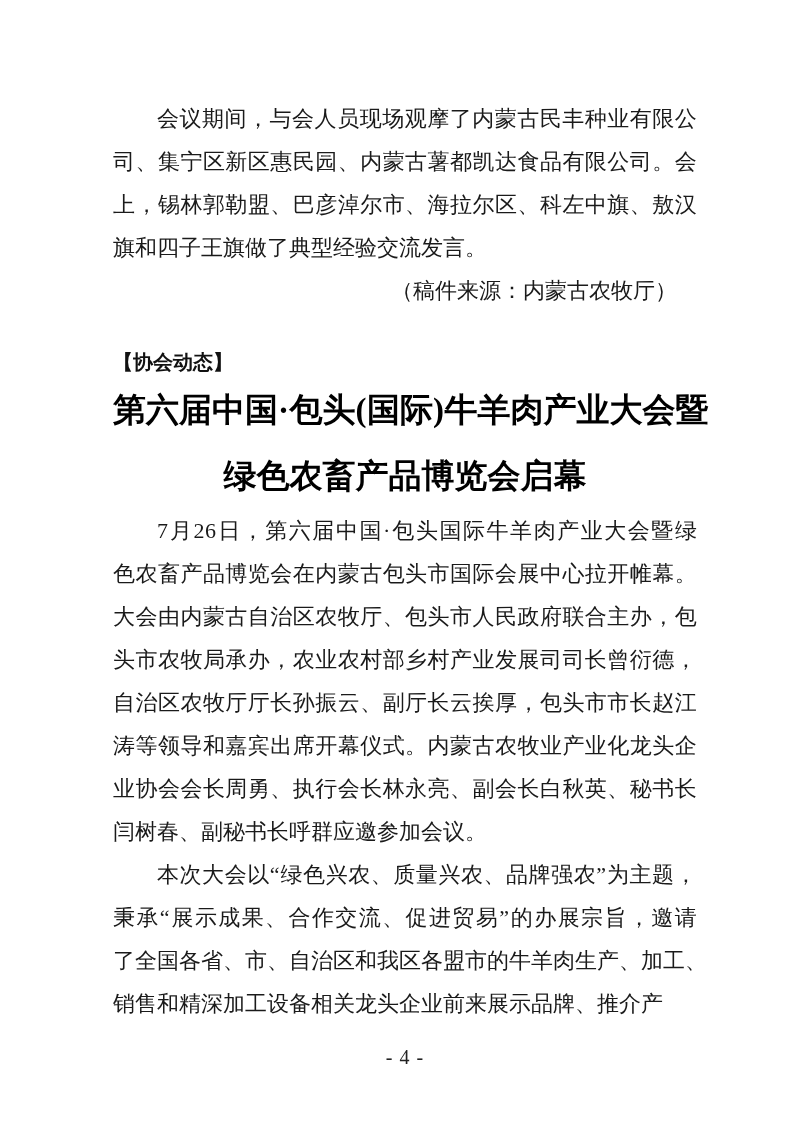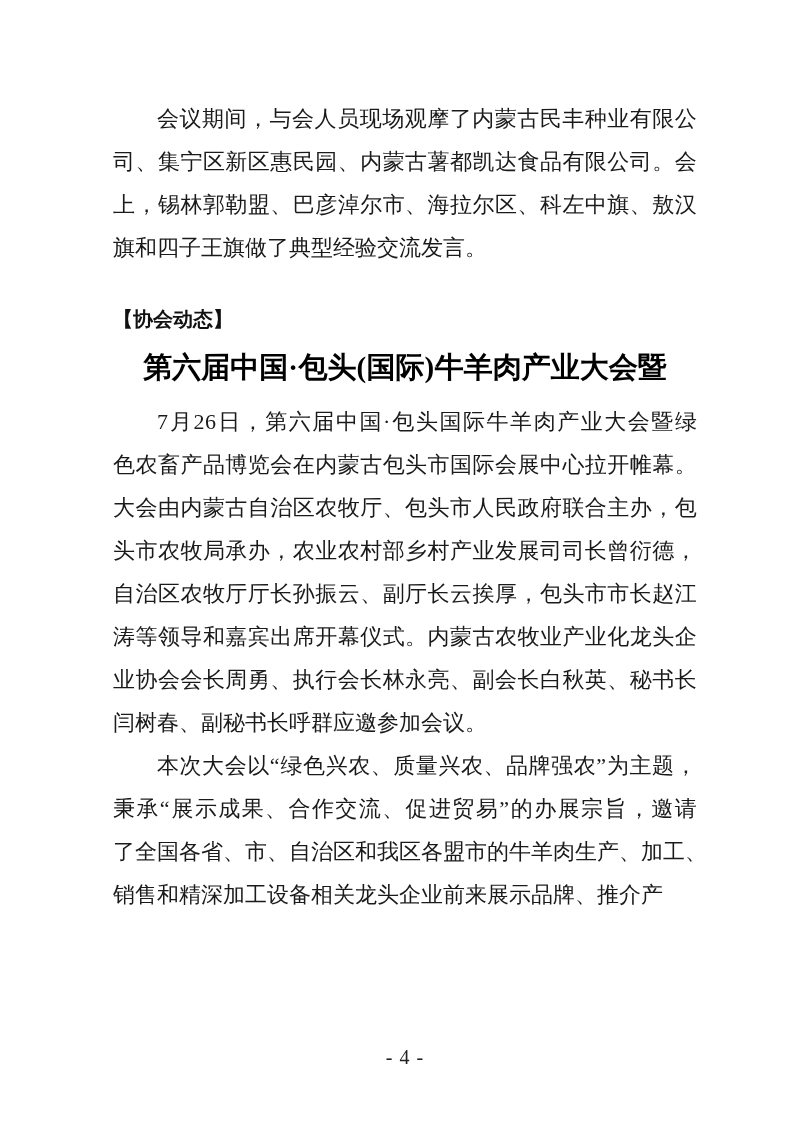--- a/index.html
+++ b/index.html
@@ -58,21 +58,21 @@
     color: #111111;
     letter-spacing: 0.5px;
   }
   .title {
     margin: -3px 0 0 0;
     padding: 0;
     font-weight: bold;
     color: #000000;
   }
   .title-line {
-    font-size: 29px;
+    font-size: 33px;
     line-height: 66px;
     height: 66px;
     text-align: center;
     letter-spacing: 0.5px;
     white-space: nowrap;
   }
   .page-number {
     position: absolute;
     top: 1044px;
     left: 113px;
@@ -169,25 +169,27 @@
           <span class="ch">左</span>
           <span class="ch">中</span>
           <span class="ch">旗</span>
           <span class="ch">、</span>
           <span class="ch">敖</span>
           <span class="ch">汉</span>
         </div>
       <div class="bline"><span class="ch">旗</span><span class="ch">和</span><span class="ch">四</span><span class="ch">子</span><span class="ch">王</span><span class="ch">旗</span><span class="ch">做</span><span class="ch">了</span><span class="ch">典</span><span class="ch">型</span><span class="ch">经</span><span class="ch">验</span><span class="ch">交</span><span class="ch">流</span><span class="ch">发</span><span class="ch">言</span><span class="ch">。</span></div>
     </div>
 
+    <div class="bline source"><span class="ch">（</span><span class="ch">稿</span><span class="ch">件</span><span class="ch">来</span><span class="ch">源</span><span class="ch">：</span><span class="ch">内</span><span class="ch">蒙</span><span class="ch">古</span><span class="ch">农</span><span class="ch">牧</span><span class="ch">厅</span><span class="ch">）</span></div>
 
     <div class="section-header"><span class="ch">【</span><span class="ch">协</span><span class="ch">会</span><span class="ch">动</span><span class="ch">态</span><span class="ch">】</span></div>
 
     <h1 class="title">
       <div class="title-line"><span class="ch">第</span><span class="ch">六</span><span class="ch">届</span><span class="ch">中</span><span class="ch">国</span>·<span class="ch">包</span><span class="ch">头</span>(<span class="ch">国</span><span class="ch">际</span>)<span class="ch">牛</span><span class="ch">羊</span><span class="ch">肉</span><span class="ch">产</span><span class="ch">业</span><span class="ch">大</span><span class="ch">会</span><span class="ch">暨</span></div>
+      <div class="title-line"><span class="ch">绿</span><span class="ch">色</span><span class="ch">农</span><span class="ch">畜</span><span class="ch">产</span><span class="ch">品</span><span class="ch">博</span><span class="ch">览</span><span class="ch">会</span><span class="ch">启</span><span class="ch">幕</span></div>
     </h1>
 
     <div class="para">
       <div class="bline fill indent">7 <span class="ch">月</span> 26 <span class="ch">日</span><span class="ch">，</span><span class="ch">第</span><span class="ch">六</span><span class="ch">届</span><span class="ch">中</span><span class="ch">国</span>·<span class="ch">包</span><span class="ch">头</span><span class="ch">国</span><span class="ch">际</span><span class="ch">牛</span><span class="ch">羊</span><span class="ch">肉</span><span class="ch">产</span><span class="ch">业</span><span class="ch">大</span><span class="ch">会</span><span class="ch">暨</span><span class="ch">绿</span></div>
       <div class="bline fill">
           <span class="ch">色</span>
           <span class="ch">农</span>
           <span class="ch">畜</span>
           <span class="ch">产</span>
           <span class="ch">品</span>

